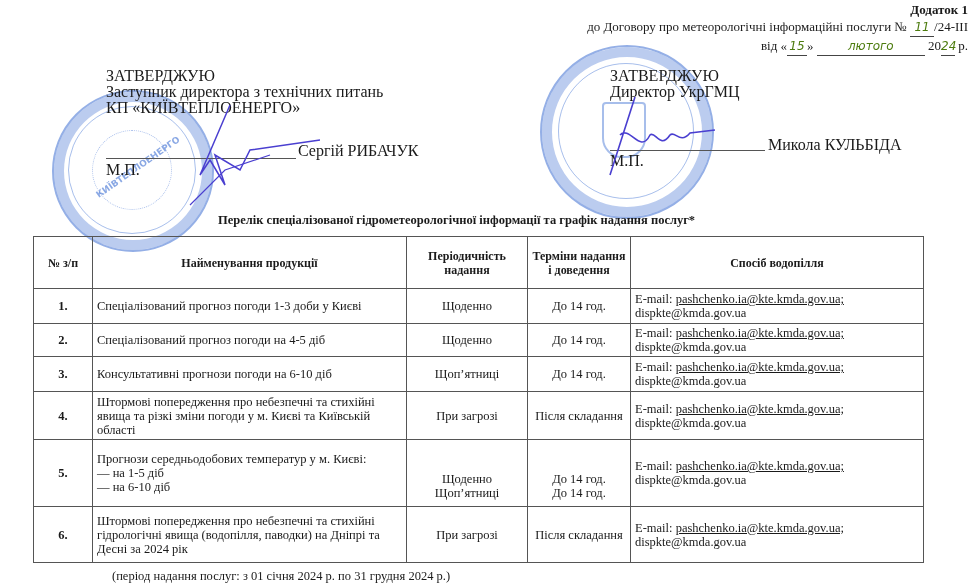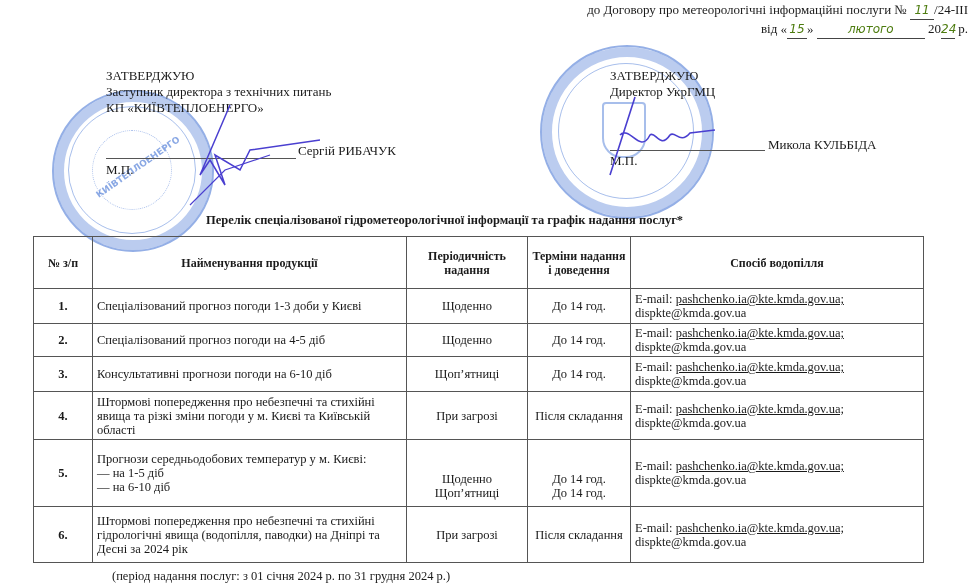--- a/index.html
+++ b/index.html
@@ -5,39 +5,40 @@
   html, body { margin: 0; padding: 0; }
   body {
     width: 970px; height: 585px; overflow: hidden; position: relative;
     background: #ffffff; color: #1a1a1a;
     font-family: "Liberation Serif", "DejaVu Serif", serif;
   }
   .abs { position: absolute; }
   .appendix-header { right: 0; top: 0; text-align: right; font-size: 13px; line-height: 17px; white-space: nowrap; }
   .appendix-header .title { font-weight: bold; }
   .hand { color: #4d7c0f; font-style: italic; font-family: "DejaVu Sans", sans-serif; font-size: 12px; display: inline-block; border-bottom: 1px solid #444; text-align: center; }
-  .approve { font-size: 13px; line-height: 16px; white-space: nowrap; }
+  .approve { font-size: 16px; line-height: 16px; white-space: nowrap; }
   .sigline { border-bottom: 1px solid #555; height: 0; }
   .stamp { border-radius: 50%; border: 2px solid rgba(60,110,210,0.55); box-shadow: inset 0 0 0 8px rgba(255,255,255,0), inset 0 0 0 10px rgba(60,110,210,0.35); }
   .stamp .inner { position:absolute; border-radius:50%; border:1.5px solid rgba(60,110,210,0.45); }
   .stamp-text { position:absolute; font-family:"DejaVu Sans", sans-serif; font-size:9px; color: rgba(60,110,210,0.6); font-weight:bold; white-space:nowrap; }
-  .doc-title { font-weight: bold; font-size: 12.5px; white-space: nowrap; }
+  .doc-title { font-weight: bold; font-size: 12.5px; white-space: nowrap; margin-left: 12px; }
   table.services { position:absolute; left:33px; top:236px; border-collapse: collapse; font-size: 12.5px; line-height: 14px; border-radius: 25px; }
   table.services th, table.services td { border: 1px solid #555; padding: 1px 4px; vertical-align: middle; }
   table.services th { font-weight: bold; text-align: center; font-size: 12px; }
   td.num { text-align:center; font-weight:bold; }
   td.c { text-align:center; }
   td.l { text-align:left; }
   .mail { text-decoration: underline; }
   .footnote { font-size: 12.5px; white-space: nowrap; }
 </style>
 </head>
 <body>
 
 <div class="abs appendix-header" style="right:2px; top:1px;">
+  <div class="title">Додаток 1</div>
   <div>
     <span>до Договору про метеорологічні інформаційні послуги №</span>
     <span class="hand" style="width:24px;">11</span><span>/24-III</span>
   </div>
   <div>
     <span>від «</span><span class="hand" style="width:20px;">15</span><span>»</span>
     <span class="hand" style="width:108px;">лютого</span>
     <span>20</span><span class="hand" style="width:14px;">24</span>
     <span>р.</span>
   </div>

